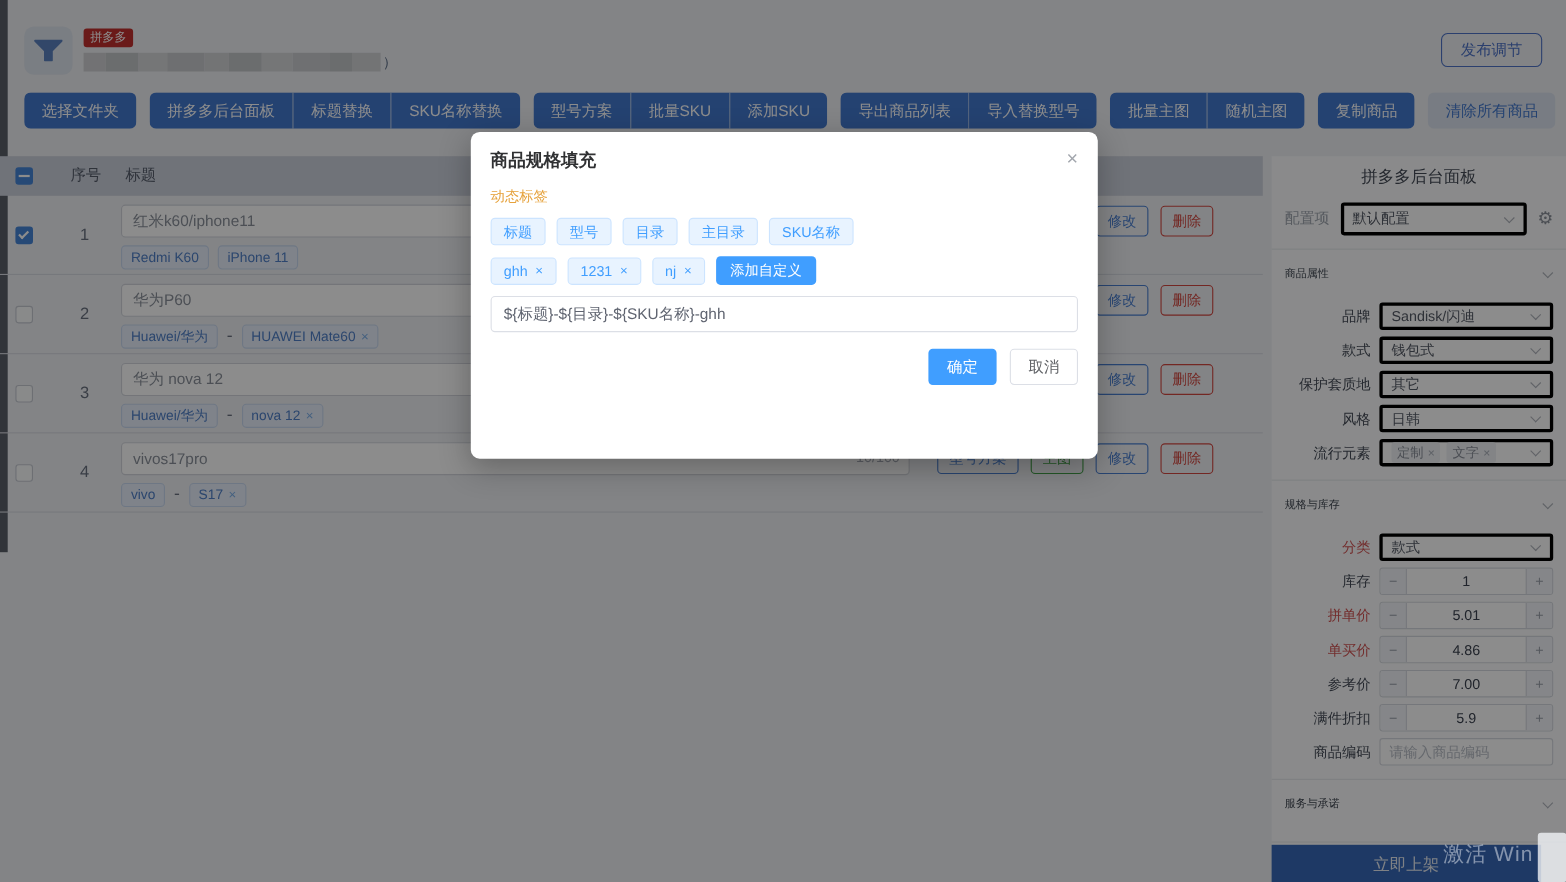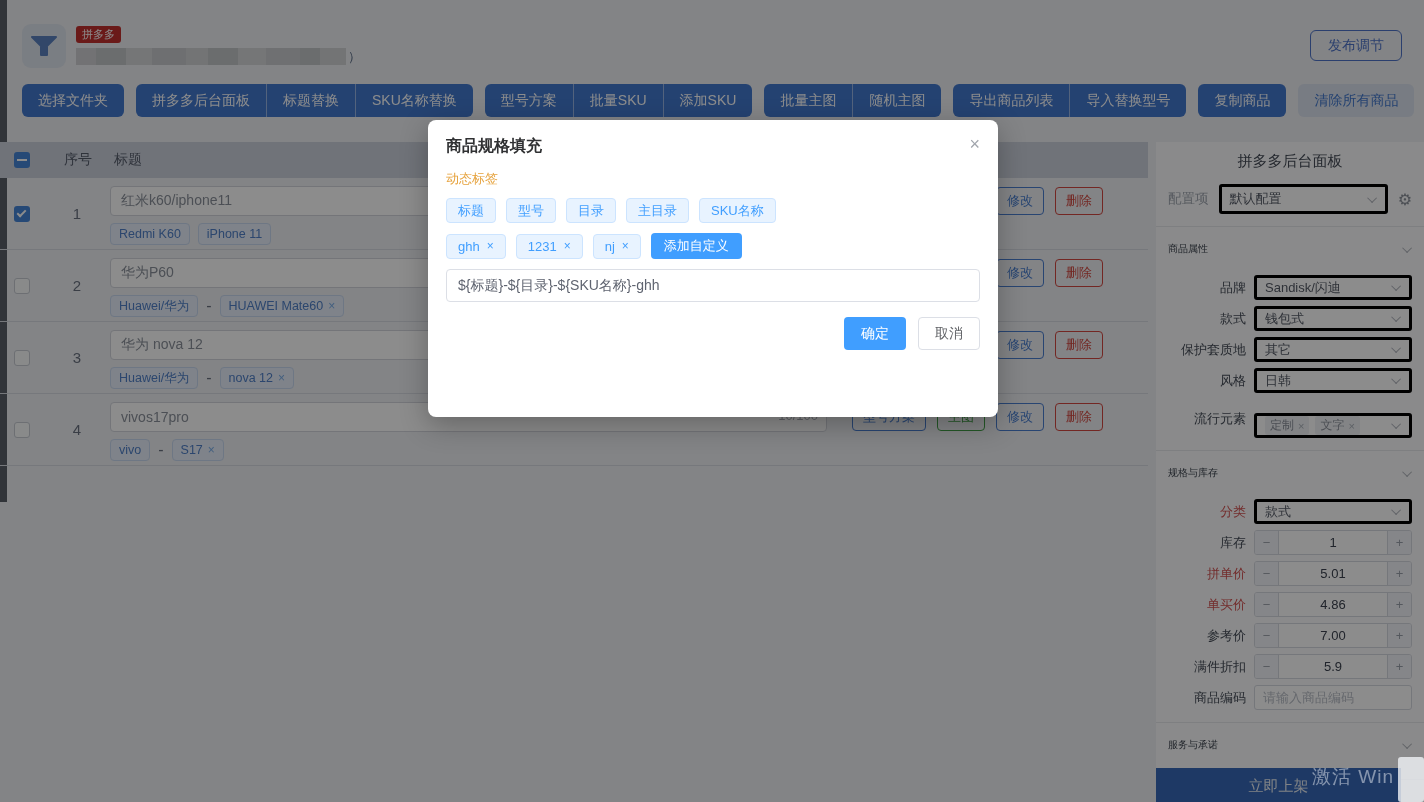--- a/index.html
+++ b/index.html
@@ -71,21 +71,21 @@
   .f-label { width:86px; text-align:right; padding-right:8px; color:#464c58; font-size:13px; flex:none; }
   .f-label.red { color:#d15252; }
   .f-ctrl { flex:1; min-width:0; }
   .stepper { height:25px; border:1px solid #d6d9e0; border-radius:3px; background:#fff; display:flex; overflow:hidden; }
   .step-btn { width:24px; background:#f3f5f9; color:#9aa0ab; border:none; font-size:13px; cursor:pointer; flex:none; }
   .step-btn.minus { border-right:1px solid #d6d9e0; }
   .step-btn.plus  { border-left:1px solid #d6d9e0; }
   .step-val { flex:1; text-align:center; color:#3c4350; font-size:13px; line-height:23px; }
   .ph-input { height:25px; width:100%; background:#fff; border:1px solid #d6d9e0; border-radius:3px; padding:0 8px; font-size:13px; color:#3c4350; font-family:inherit; }
   .ph-input::placeholder { color:#b9bec7; }
-  .multi { gap:6px; justify-content:flex-start;margin-top:14px; }
+  .multi { gap:6px; justify-content:flex-start; }
   .multi .chev { margin-left:auto; }
   .mini-tag { height:19px; background:#eef0f4; color:#8a8f99; font-size:12px; padding:0 5px; border-radius:3px; display:flex; align-items:center; gap:4px; flex:none; }
   .mini-x { color:#aab0b9; font-size:11px; cursor:pointer; }
   .submit { position:absolute; left:0; top:626px; width:245px; height:50px; background:#3769b9; color:#e8ecf2; font-size:15px; border:none; display:flex; justify-content:center; padding-top:9px; cursor:pointer; }
 
   
   .dim { position:absolute; inset:0; background:rgba(0,0,0,.45); z-index:10; }
   .corner-widget { position:absolute; left:1398px; top:757px; width:26px; height:45px; background:rgba(240,242,246,.8); border-radius:3px; z-index:11; }
   .modal { position:absolute; left:428px; top:120px; width:570px; height:297px; background:#fff; border-radius:8px; box-shadow:0 8px 28px rgba(0,0,0,.28); z-index:20; padding:16px 18px; }
   .m-title { font-size:16px; font-weight:600; color:#303133; }
@@ -137,26 +137,26 @@
         <button class="tb-btn">拼多多后台面板</button>
         <button class="tb-btn">标题替换</button>
         <button class="tb-btn">SKU名称替换</button>
       </div>
       <div class="tb-group">
         <button class="tb-btn">型号方案</button>
         <button class="tb-btn">批量SKU</button>
         <button class="tb-btn">添加SKU</button>
       </div>
       <div class="tb-group">
+        <button class="tb-btn">导出商品列表</button>
+        <button class="tb-btn">导入替换型号</button>
+      </div>
+      <div class="tb-group">
         <button class="tb-btn">批量主图</button>
         <button class="tb-btn">随机主图</button>
-      </div>
-      <div class="tb-group">
-        <button class="tb-btn">导出商品列表</button>
-        <button class="tb-btn">导入替换型号</button>
       </div>
       <div class="tb-group">
         <button class="tb-btn">复制商品</button>
       </div>
       <div class="tb-group">
         <button class="tb-btn light">清除所有商品</button>
       </div>
     </div>
 
   <div class="thead">

